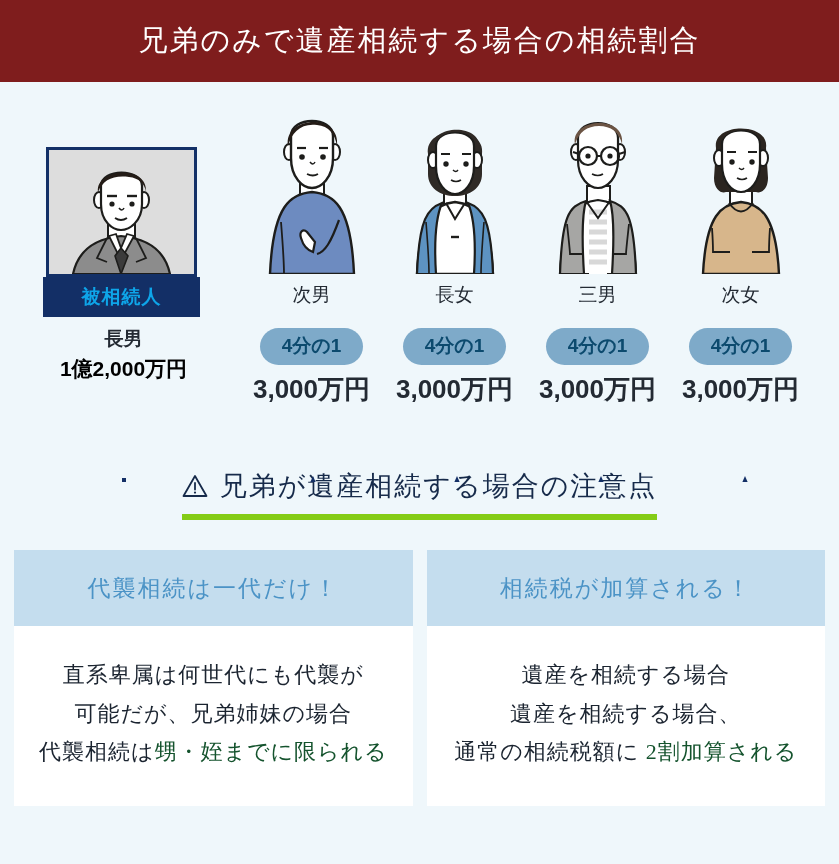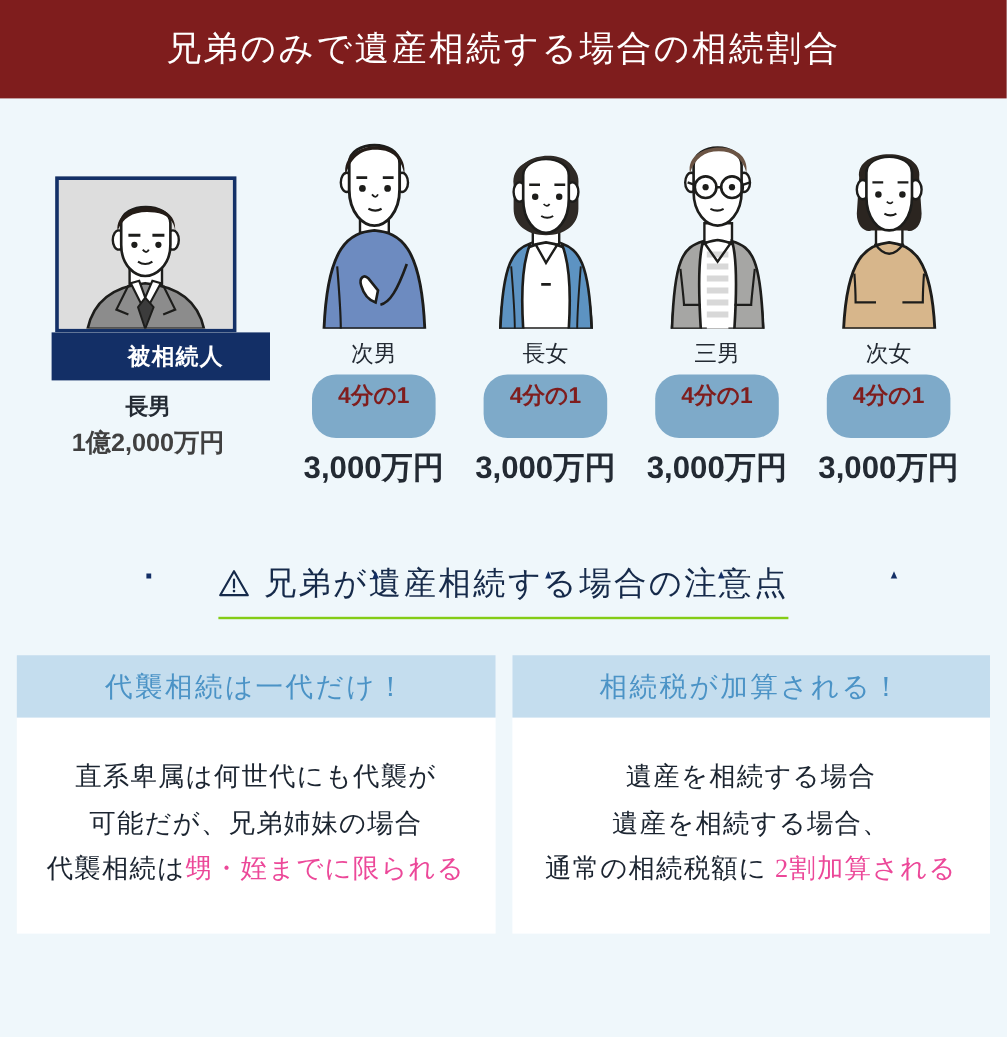--- a/index.html
+++ b/index.html
@@ -34,100 +34,99 @@
   .photo-frame{
     width:151px;height:130px;
     border:3px solid #133067;
     background:#dddddd;
     box-sizing:border-box;
     position:relative;overflow:hidden;
   }
   .label-bar{
     width:157px;height:40px;margin-left:-3px;
     background:#132f66;
-    color:#ffffff;font-size:19px;font-weight:bold;
+    color:#0ea5e9;font-size:19px;font-weight:bold;
     display:flex;align-items:center;justify-content:center;
     letter-spacing:1px;
-    padding-left:25px;
   }
   .deceased-role{
     margin-top:9px;font-size:19px;color:#232a33;font-weight:700;
   }
   .deceased-amount{
-    margin-top:3px;font-size:21px;color:#404040;font-weight:bold;letter-spacing:0px;
+    margin-top:3px;font-size:21px;color:#000000;font-weight:bold;letter-spacing:0px;
   }
   
   .heirs{
     position:absolute;left:240px;top:12px;width:585px;
     display:flex;
   }
   .heir{
     width:143px;text-align:center;position:relative;
   }
   .heir-figure{
     height:180px;display:flex;align-items:flex-end;justify-content:center;
   }
   .heir-name{
     font-size:19px;color:#232a33;margin-top:8px;font-weight:500;
   }
   .share-pill{
     display:inline-block;
     background:#7eaac9;
-    color:#7f1d1d;
+    color:#0c4a6e;
     border-radius:20px;
     font-size:19px;font-weight:bold;
-    padding:5px 22px 22px 22px;
-    margin-top:4px;
+    padding:5px 22px 6px 22px;
+    margin-top:20px;
     letter-spacing:0px;
   }
   .heir-amount{
     font-size:26px;color:#232a33;font-weight:bold;margin-top:7px;
   }
   
   .connector{
     position:absolute;left:0;top:330px;width:839px;height:70px;
     pointer-events:none;
   }
   
   .notes-heading-wrap{
     margin-top:6px;text-align:center;
   }
   .notes-heading{
     display:inline-flex;align-items:center;justify-content:center;gap:12px;
     font-family:"Liberation Serif","DejaVu Serif",serif;
     font-size:27px;color:#162a4a;
     padding-bottom:10px;
-    border-bottom:2px solid #84cc16;
+    border-bottom:6px solid #84cc16;
     letter-spacing:2px;
   }
   
   .cards{
     display:flex;gap:14px;
     padding:30px 14px 0 14px;
     box-sizing:border-box;
   }
   .card{
     flex:1;background:#ffffff;
   }
   .card-head{
     background:#c4ddee;
-    height:52px;
+    height:76px;
     display:flex;align-items:center;justify-content:center;
     font-family:"Liberation Serif","DejaVu Serif",serif;
     font-size:23px;color:#4b93c6;letter-spacing:2px;
   }
   .card-body{
     padding:30px 10px 34px 10px;
     text-align:center;
     font-family:"Liberation Serif","DejaVu Serif",serif;
     font-size:22px;color:#1b2430;
     line-height:1.75;
     letter-spacing:1px;
   }
-  .hl{color:#ec4899;}
+  .hl{color:#14532d;}
 </style>
 </head>
 <body>
 
 <div class="header">
   <div class="header-title">兄弟のみで遺産相続する場合の相続割合</div>
 </div>
 
 <div class="diagram">
 

